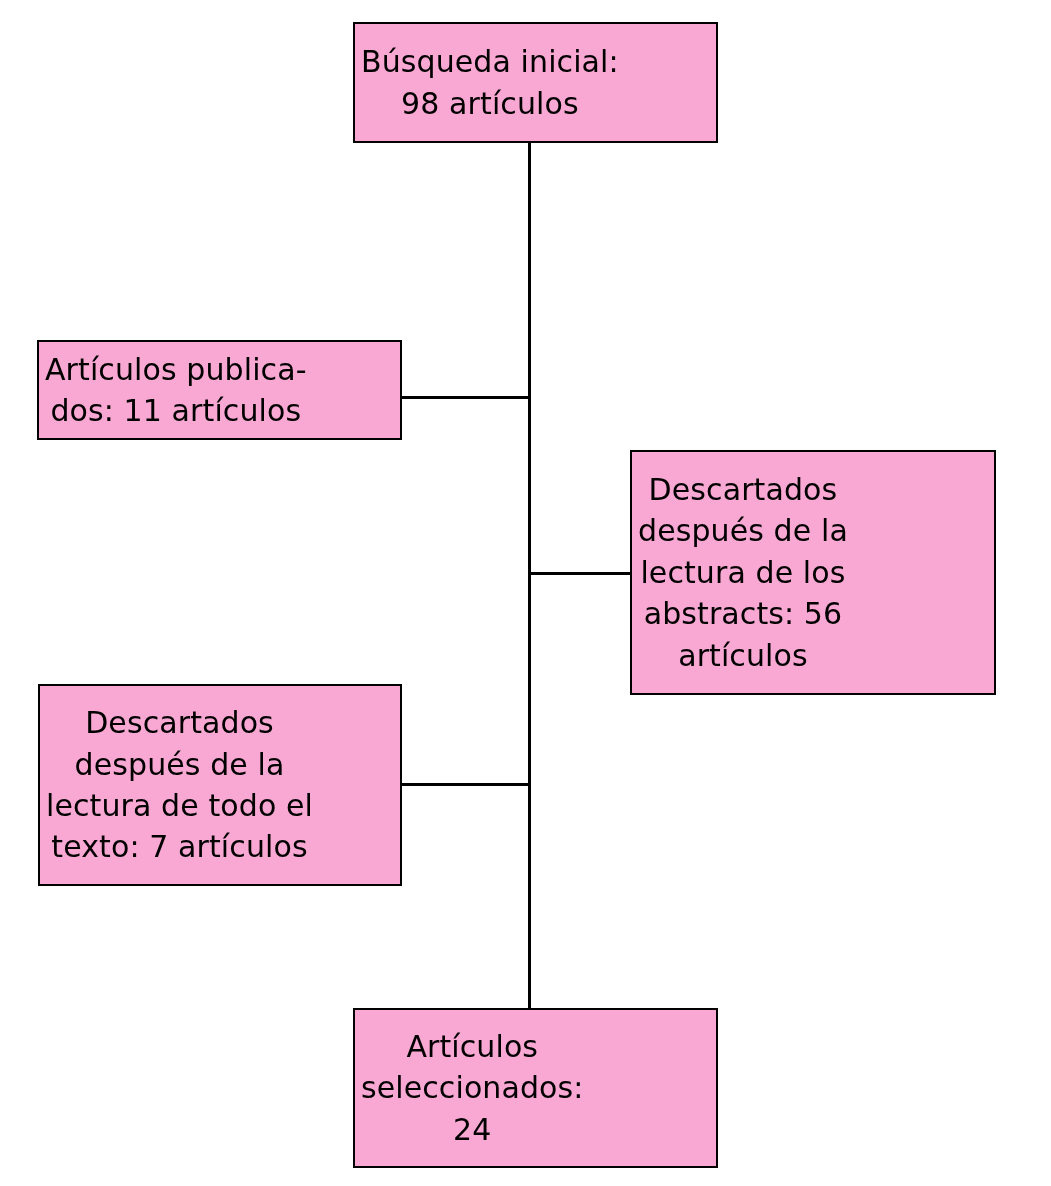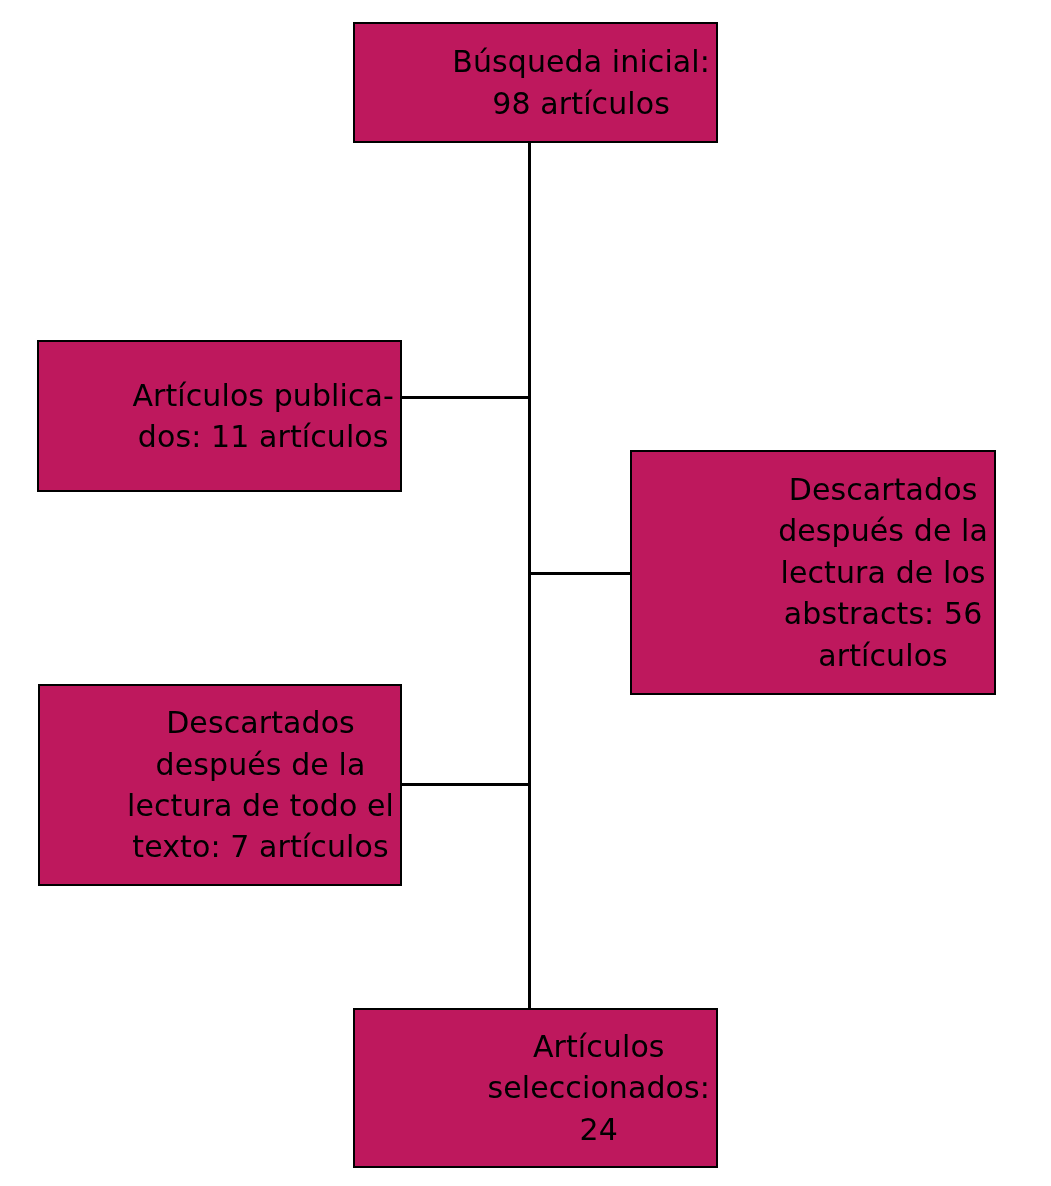--- a/index.html
+++ b/index.html
@@ -12,24 +12,24 @@
     width: 1051px;
     height: 1186px;
     background: #ffffff;
     overflow: hidden;
     font-family: "DejaVu Sans", sans-serif;
   }
   .node {
     position: absolute;
     box-sizing: border-box;
     border: 2px solid #000000;
-    background: #be185d;
+    background: #f9a8d4;
     display: flex;
     align-items: center;
-    justify-content: flex-end;
+    justify-content: flex-start;
     z-index: 2;
   }
   .node-label {
     text-align: center;
     color: #000000;
     font-size: 30px;
     line-height: 1.38;
     letter-spacing: 0.1px;
     white-space: pre-line;
     padding: 0 6px;
@@ -53,21 +53,21 @@
 
   <div class="connector h-line" style="left:528px; top:572px; width:104px;"></div>
 
   <div class="connector h-line" style="left:402px; top:783px; width:128px;"></div>
 
   <div class="node" style="left:353px; top:22px; width:365px; height:121px;">
     <span class="node-label">Búsqueda inicial:
 98 artículos</span>
   </div>
 
-  <div class="node" style="left:37px; top:340px; width:365px; height:152px;">
+  <div class="node" style="left:37px; top:340px; width:365px; height:100px;">
     <span class="node-label">Artículos publica-
 dos: 11 artículos</span>
   </div>
 
   <div class="node" style="left:630px; top:450px; width:366px; height:245px;">
     <span class="node-label">Descartados
 después de la
 lectura de los
 abstracts: 56
 artículos</span>

